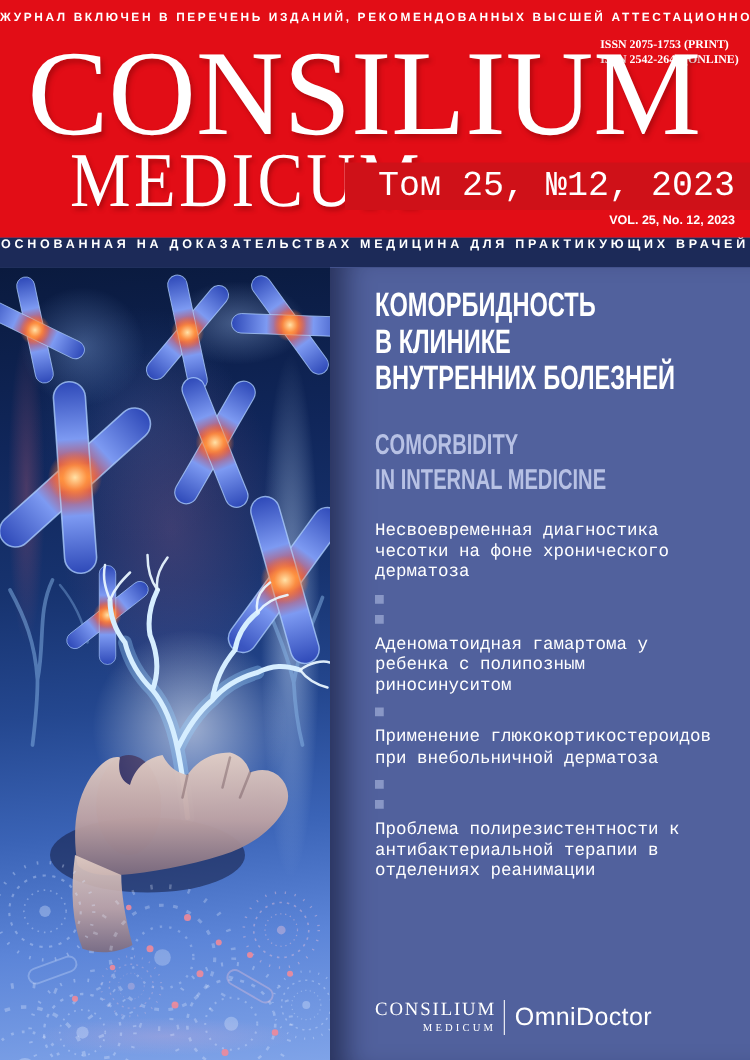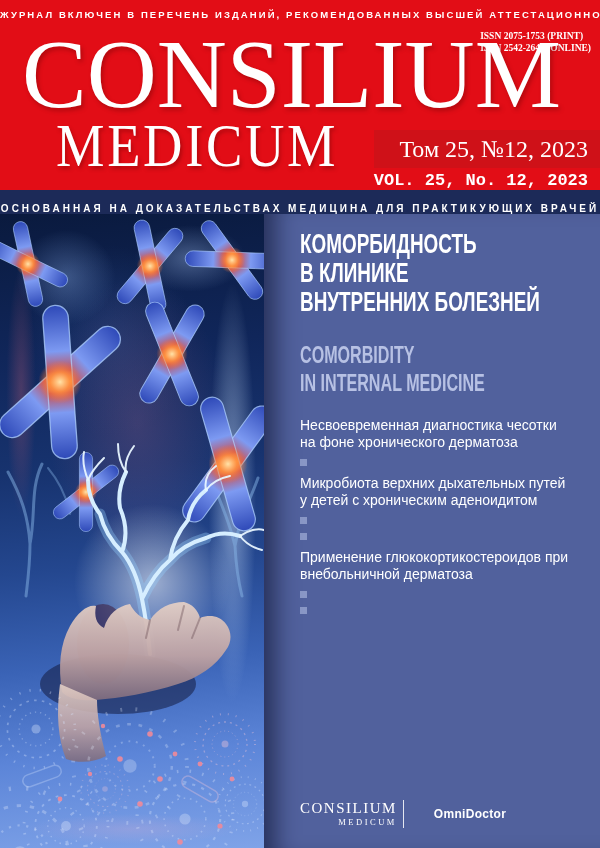--- a/index.html
+++ b/index.html
@@ -14,26 +14,26 @@
   .issn { position:absolute; top:31px; right:9px; text-align:left;
     color:#ffffff; font-family:"Liberation Serif", serif; font-weight:bold; font-size:9.5px; line-height:1.22; }
   .title-main { position:absolute; left:22px; top:26px; color:#fff;
     font-family:"Liberation Serif", serif; font-size:97px; line-height:1; letter-spacing:0px;
     text-shadow:2px 3px 4px rgba(90,0,0,.35); }
   .title-sub { position:absolute; left:56px; top:114px; color:#fff;
     font-family:"Liberation Serif", serif; font-size:62px; line-height:1; letter-spacing:3px;
     transform:scaleX(.88); transform-origin:left top; text-shadow:2px 3px 4px rgba(90,0,0,.35); }
   .vol-band { position:absolute; right:0; top:130px; height:38px; padding:0 12px 0 26px;
     background:#cf1118; display:flex; align-items:center; }
-  .vol-ru { color:#fff; font-family:Liberation Serif, serif; font-size:24px; white-space:nowrap; }
+  .vol-ru { color:#fff; font-family:Liberation Mono, monospace; font-size:28px; white-space:nowrap; }
   .vol-en { position:absolute; right:12px; top:171px; color:#fff;
-    font-family:Liberation Mono, monospace; font-weight:bold; font-size:17px; }
-
-  
-  .tagline-bar { width:100%; height:24px; background:#1c2a58; display:flex; align-items:flex-end; justify-content:center; }
+    font-family:Liberation Sans, sans-serif; font-weight:bold; font-size:10px; }
+
+  
+  .tagline-bar { width:100%; height:24px; background:#1c2a58; display:flex; align-items:flex-start; justify-content:center; }
   .tagline-bar span { color:#fff; font-size:10px; font-weight:bold; letter-spacing:3px; white-space:nowrap; }
 
   
   .main { display:flex; width:100%; height:634px; }
 
   
   .photo { position:relative; width:264px; height:100%; flex:0 0 264px; overflow:hidden;
     background:linear-gradient(175deg,#0a1a3e 0%,#10265a 22%,#17336f 40%,#24478f 55%,#3a63b6 70%,#5c85d8 84%,#7fa3e8 100%); }
   .photo::before { content:""; position:absolute; inset:0;
     background:
@@ -46,30 +46,30 @@
       radial-gradient(closest-side at 50% 97%, rgba(240,180,210,.22), transparent 80%); }
   .photo svg { position:absolute; inset:0; display:block; }
 
   
   .panel { position:relative; flex:1 1 auto; background:#51619d; padding:16px 14px 0 36px;
     box-shadow:inset 26px 0 22px -14px rgba(8,12,40,.55); }
   .theme-ru div, .theme-en div { display:block; white-space:nowrap; }
   .theme-ru span, .theme-en span { display:inline-block; transform:scaleX(.70); transform-origin:left; }
   .theme-ru { color:#ffffff; font-size:27px; font-weight:bold; line-height:29px; }
   .theme-en { color:#b7c1e4; font-size:23px; font-weight:bold; line-height:28px; margin-top:24px; }
-  .articles { list-style:none; margin-top:20px; width:276px; }
+  .articles { list-style:none; margin-top:20px; width:276px;font-family:Liberation Mono, monospace; }
   .articles .item { color:#ffffff; font-size:14px; line-height:16.5px; }
   .articles .sep { width:7px; height:7px; background:rgba(215,226,255,.42); margin:9px 0; }
 
   .logos { position:absolute; left:36px; bottom:20px; display:flex; align-items:center; }
   .cm-logo { color:#fff; font-family:"Liberation Serif", serif; line-height:1; text-align:right; }
   .cm-logo .cm1 { font-size:15px; letter-spacing:1.5px; }
   .cm-logo .cm2 { font-size:8.5px; letter-spacing:2.5px; margin-top:2px; }
   .logo-divider { width:1px; height:28px; background:rgba(255,255,255,.85); margin:0 8px 0 6px; }
-  .od-logo { color:#fff; font-size:12px; font-weight:bold; letter-spacing:.3px;margin-left:22px; }
+  .od-logo { color:#fff; font-size:20px; font-weight:normal; letter-spacing:.3px; }
 </style>
 </head>
 <body>
 
 <div class="cover">
 
   <div class="masthead">
     <div class="vak-notice">ЖУРНАЛ ВКЛЮЧЕН В ПЕРЕЧЕНЬ ИЗДАНИЙ, РЕКОМЕНДОВАННЫХ ВЫСШЕЙ АТТЕСТАЦИОННОЙ КОМИССИЕЙ</div>
     <div class="issn">
       <div>ISSN 2075-1753 (PRINT)</div>
@@ -199,26 +199,27 @@
       </div>
 
       <div class="theme-en">
         <div><span>COMORBIDITY</span></div>
         <div><span>IN INTERNAL MEDICINE</span></div>
       </div>
 
       <ul class="articles">
         <li class="item">Несвоевременная диагностика чесотки на фоне хронического дерматоза</li>
         <li class="sep"></li>
-        <li class="item">Микробиота верхних дыхательных путей у детей с хроническим аденоидитом</li>
-        <li class="sep"></li>
+        <li class="sep"></li>
+        <li class="item">Аденоматоидная гамартома у ребенка с полипозным риносинуситом</li>
         <li class="sep"></li>
         <li class="item">Применение глюкокортикостероидов при внебольничной дерматоза</li>
         <li class="sep"></li>
         <li class="sep"></li>
+        <li class="item">Проблема полирезистентности к антибактериальной терапии в отделениях реанимации</li>
       </ul>
 
       <div class="logos">
         <div class="cm-logo">
           <div class="cm1">CONSILIUM</div>
           <div class="cm2">MEDICUM</div>
         </div>
         <div class="logo-divider"></div>
         <div class="od-logo">OmniDoctor</div>
       </div>

